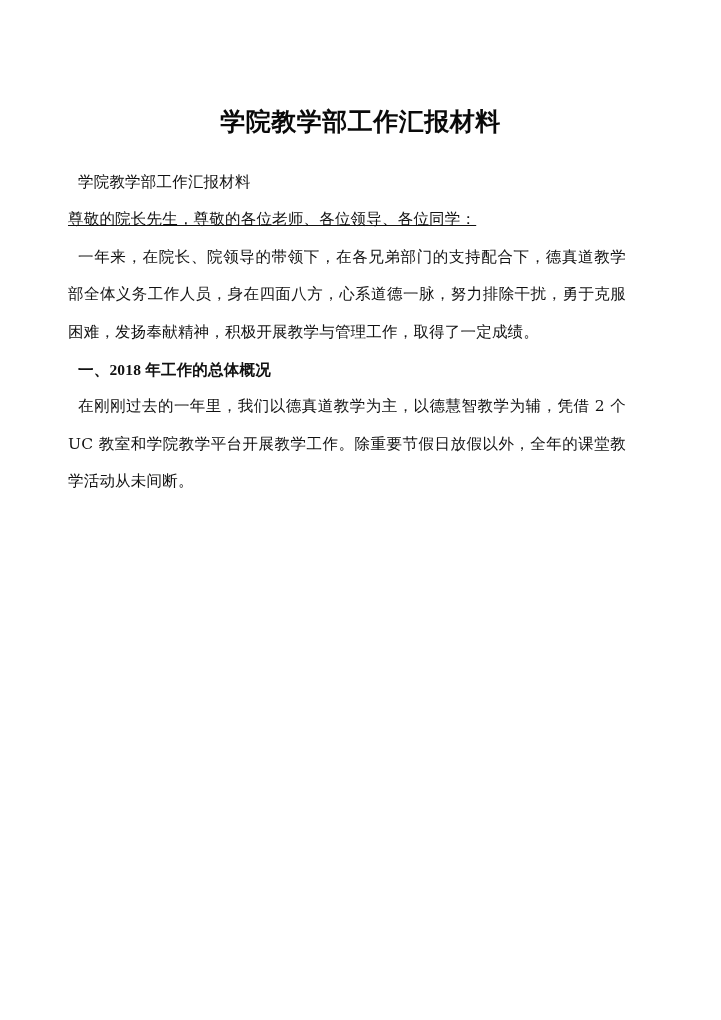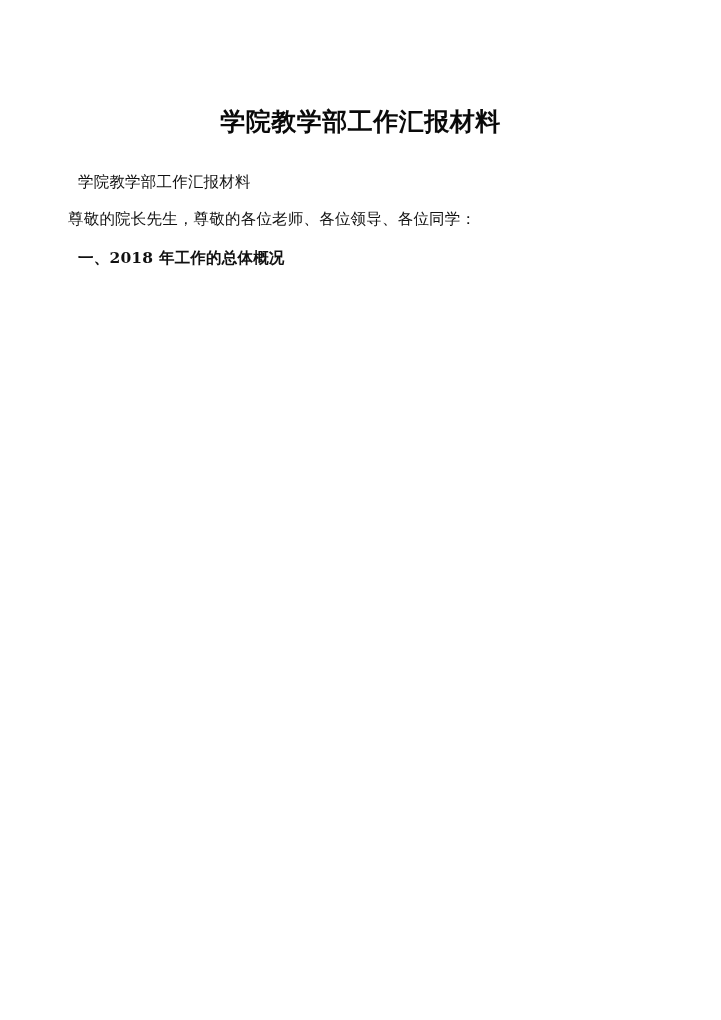--- a/index.html
+++ b/index.html
@@ -53,42 +53,46 @@
     letter-spacing: 0.2px;
   }
 
   
   .para.indent {
     text-indent: 10px;
   }
 
   .para.noindent {
     text-indent: 0;
+    text-decoration: underline;
   }
 
   .para.heading {
     font-weight: bold;
     text-indent: 10px;
+    font-family: Liberation Serif, serif;
   }
 </style>
 </head>
 <body>
 
 <div class="page">
 
   <h1 class="doc-title">学院教学部工作汇报材料</h1>
 
   <div class="body-block">
 
     <p class="para indent">学院教学部工作汇报材料</p>
 
     <p class="para noindent">尊敬的院长先生，尊敬的各位老师、各位领导、各位同学：</p>
 
 
+    <p class="para indent">一年来，在院长、院领导的带领下，在各兄弟部门的支持配合下，德真道教学部全体义务工作人员，身在四面八方，心系道德一脉，努力排除干扰，勇于克服困难，发扬奉献精神，积极开展教学与管理工作，取得了一定成绩。</p>
 
     <p class="para heading">一、2018 年工作的总体概况</p>
 
+    <p class="para indent">在刚刚过去的一年里，我们以德真道教学为主，以德慧智教学为辅，凭借 2 个 UC 教室和学院教学平台开展教学工作。除重要节假日放假以外，全年的课堂教学活动从未间断。</p>
 
 
 
   </div>
 
 </div>
 
 </body></html>

